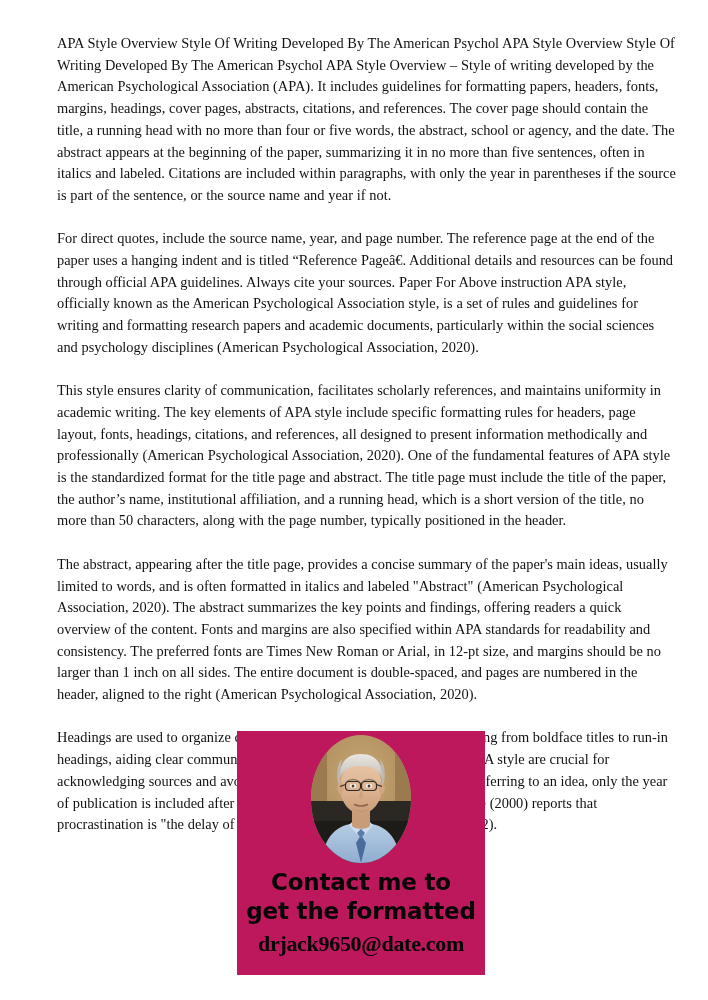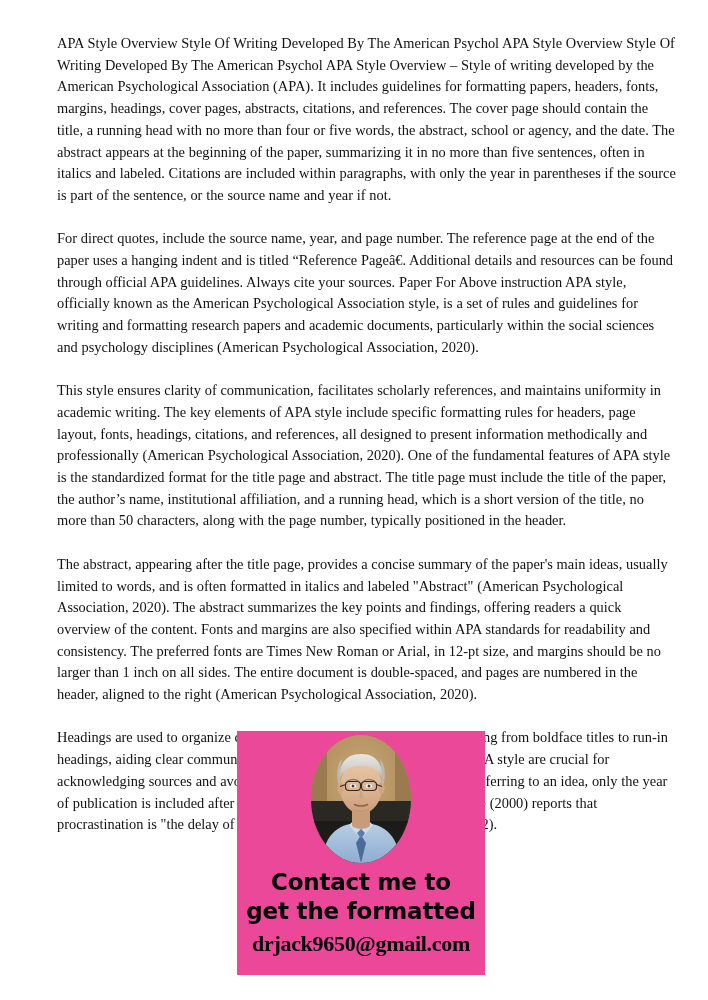--- a/index.html
+++ b/index.html
@@ -100,21 +100,21 @@
 <div id="page">
 
   <div id="doc-body">
     <p class="para">APA Style Overview Style Of Writing Developed By The American Psychol APA Style Overview Style Of Writing Developed By The American Psychol APA Style Overview – Style of writing developed by the American Psychological Association (APA). It includes guidelines for formatting papers, headers, fonts, margins, headings, cover pages, abstracts, citations, and references. The cover page should contain the title, a running head with no more than four or five words, the abstract, school or agency, and the date. The abstract appears at the beginning of the paper, summarizing it in no more than five sentences, often in italics and labeled. Citations are included within paragraphs, with only the year in parentheses if the source is part of the sentence, or the source name and year if not.</p>
     <p class="para">For direct quotes, include the source name, year, and page number. The reference page at the end of the paper uses a hanging indent and is titled “Reference Pageâ€. Additional details and resources can be found through official APA guidelines. Always cite your sources. Paper For Above instruction APA style, officially known as the American Psychological Association style, is a set of rules and guidelines for writing and formatting research papers and academic documents, particularly within the social sciences and psychology disciplines (American Psychological Association, 2020).</p>
     <p class="para">This style ensures clarity of communication, facilitates scholarly references, and maintains uniformity in academic writing. The key elements of APA style include specific formatting rules for headers, page layout, fonts, headings, citations, and references, all designed to present information methodically and professionally (American Psychological Association, 2020). One of the fundamental features of APA style is the standardized format for the title page and abstract. The title page must include the title of the paper, the author’s name, institutional affiliation, and a running head, which is a short version of the title, no more than 50 characters, along with the page number, typically positioned in the header.</p>
     <p class="para">The abstract, appearing after the title page, provides a concise summary of the paper's main ideas, usually limited to words, and is often formatted in italics and labeled "Abstract" (American Psychological Association, 2020). The abstract summarizes the key points and findings, offering readers a quick overview of the content. Fonts and margins are also specified within APA standards for readability and consistency. The preferred fonts are Times New Roman or Arial, in 12-pt size, and margins should be no larger than 1 inch on all sides. The entire document is double-spaced, and pages are numbered in the header, aligned to the right (American Psychological Association, 2020).</p>
     <p class="para">Headings are used to organize content into sections, with five levels ranging from boldface titles to run-in headings, aiding clear communication. Citations and references within APA style are crucial for acknowledging sources and avoiding plagiarism. When paraphrasing or referring to an idea, only the year of publication is included after the author's name. For example, Van Eerde (2000) reports that procrastination is "the delay of the implementation of an intention" (p. 372).</p>
   </div>
 
-  <div id="contact-overlay" style="background: #ec4899;">
+  <div id="contact-overlay" style="background: #be185d;">
 
     <div id="contact-photo">
       <svg viewBox="0 0 100 128" preserveAspectRatio="xMidYMid slice" aria-hidden="true">
         <defs>
           <radialGradient id="wallg" cx="0.5" cy="0.35" r="0.8">
             <stop offset="0%" stop-color="#c9a877"></stop>
             <stop offset="60%" stop-color="#b08e5e"></stop>
             <stop offset="100%" stop-color="#8a6c42"></stop>
           </radialGradient>
           <linearGradient id="hairg" x1="0" y1="0" x2="0" y2="1">
@@ -180,17 +180,17 @@
 
         <path d="M42 74 C46 77 54 77 58 74" stroke="#b88b68" stroke-width="1" fill="none" opacity="0.6"></path>
       </svg>
     </div>
 
     <div id="contact-lines">
       <span class="contact-line">Contact me to</span>
       <span class="contact-line">get the formatted</span>
     </div>
 
-    <div id="contact-email">drjack9650@gmail.com</div>
+    <div id="contact-email">drjack9650@date.com</div>
 
   </div>
 
 </div>
 
 </body></html>

